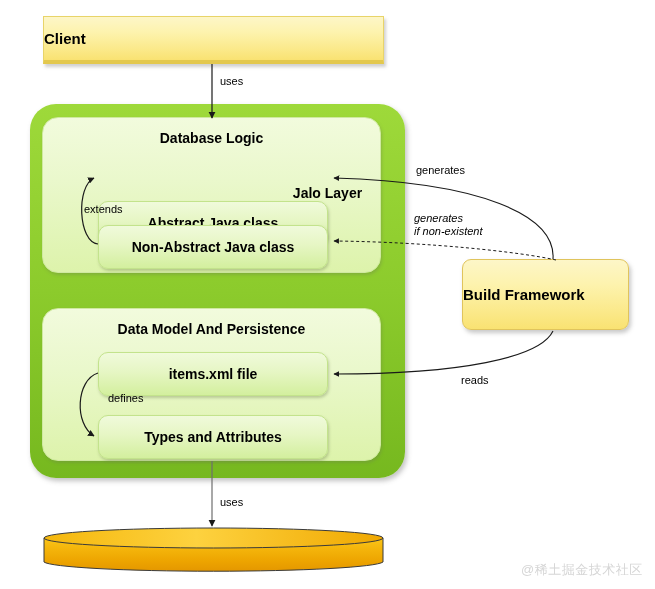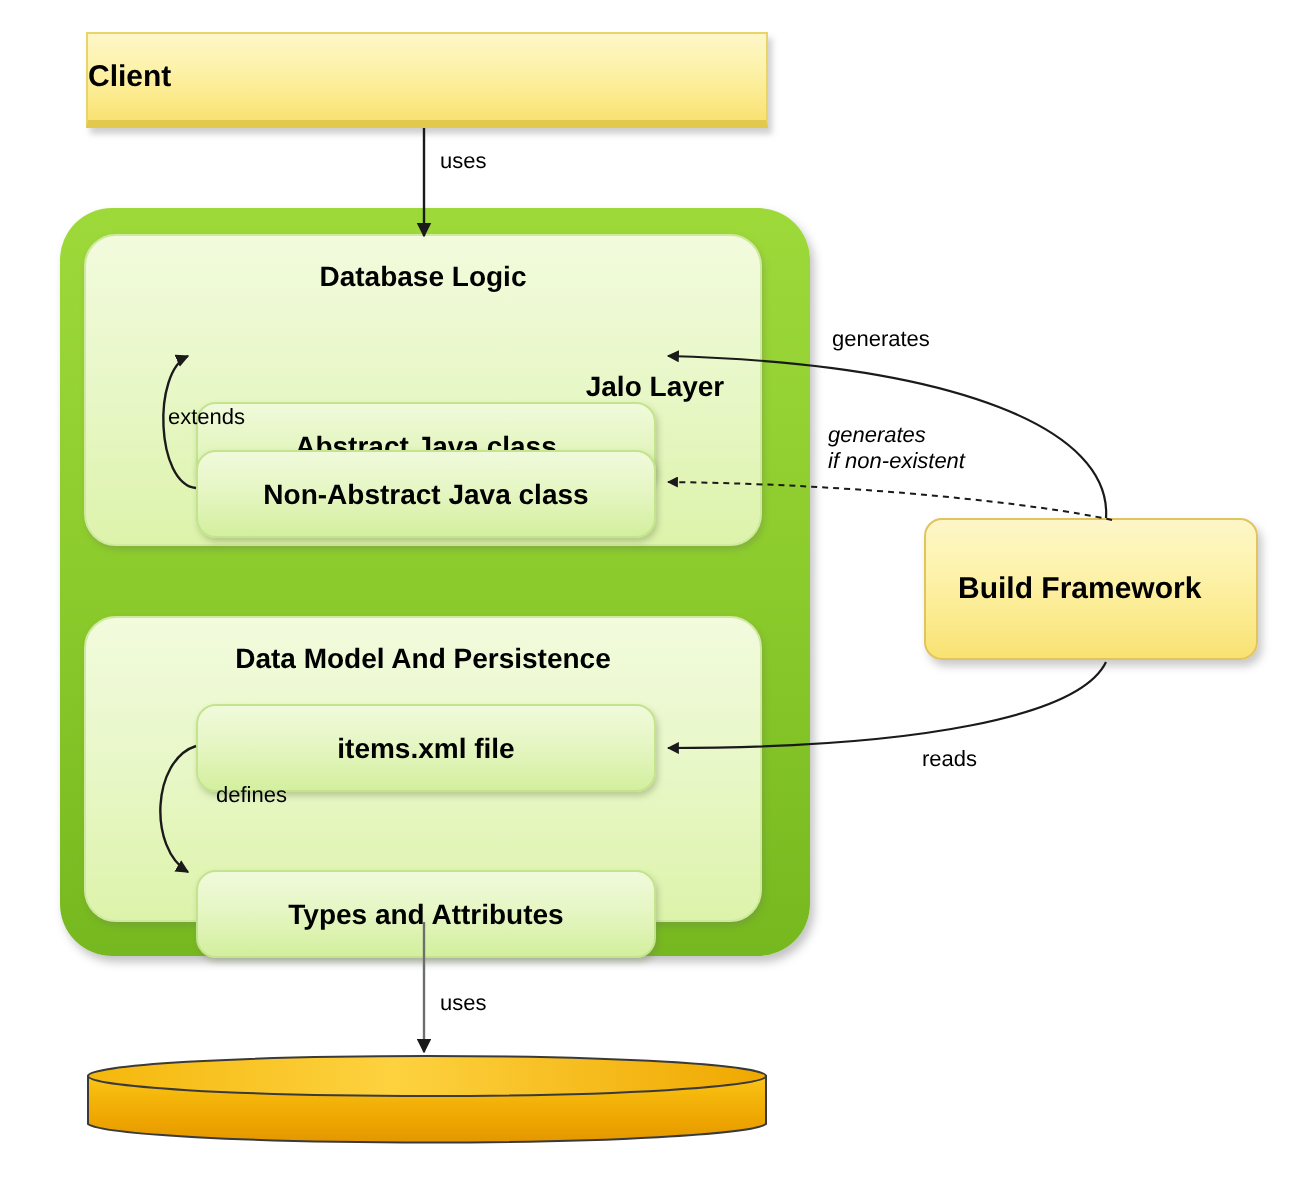--- a/index.html
+++ b/index.html
@@ -62,21 +62,20 @@
   }
   #build-framework-box {
     left: 462px;
     top: 259px;
     width: 167px;
     height: 71px;
     border-radius: 9px;
     border: 1px solid #e0c45c;
     box-shadow: 2px 3px 4px rgba(120,120,120,0.40);
     font-size: 15px;
-    padding-left: 16px;
   }
 
   
   #jalo-layer {
     position: absolute;
     left: 30px;
     top: 104px;
     width: 375px;
     height: 374px;
     box-sizing: border-box;
@@ -145,21 +144,21 @@
     align-items: center;
     justify-content: center;
     font-size: 14px;
     font-weight: bold;
     color: #000000;
     z-index: 14;
   }
   #abstract-java-class-box { top: 168px; margin-top: 33px; }
   #non-abstract-java-class-box { top: 225px; align-items: center; }
   #items-xml-file-box { top: 352px; }
-  #types-and-attributes-box { top: 435px; }
+  #types-and-attributes-box { top: 415px; }
 
   
   #database-cylinder {
     position: absolute;
     left: 43px;
     top: 527px;
     width: 341px;
     height: 46px;
     z-index: 20;
   }
@@ -292,14 +291,15 @@
 
   <div class="edge-label" id="label-uses-top">uses</div>
   <div class="edge-label" id="label-extends">extends</div>
   <div class="edge-label" id="label-generates">generates</div>
   <div class="edge-label italic" id="label-generates-if">generates
 if non-existent</div>
   <div class="edge-label" id="label-reads">reads</div>
   <div class="edge-label" id="label-defines">defines</div>
   <div class="edge-label" id="label-uses-bottom">uses</div>
 
+  <div id="watermark">@稀土掘金技术社区</div>
 
 </div>
 
 </body></html>

